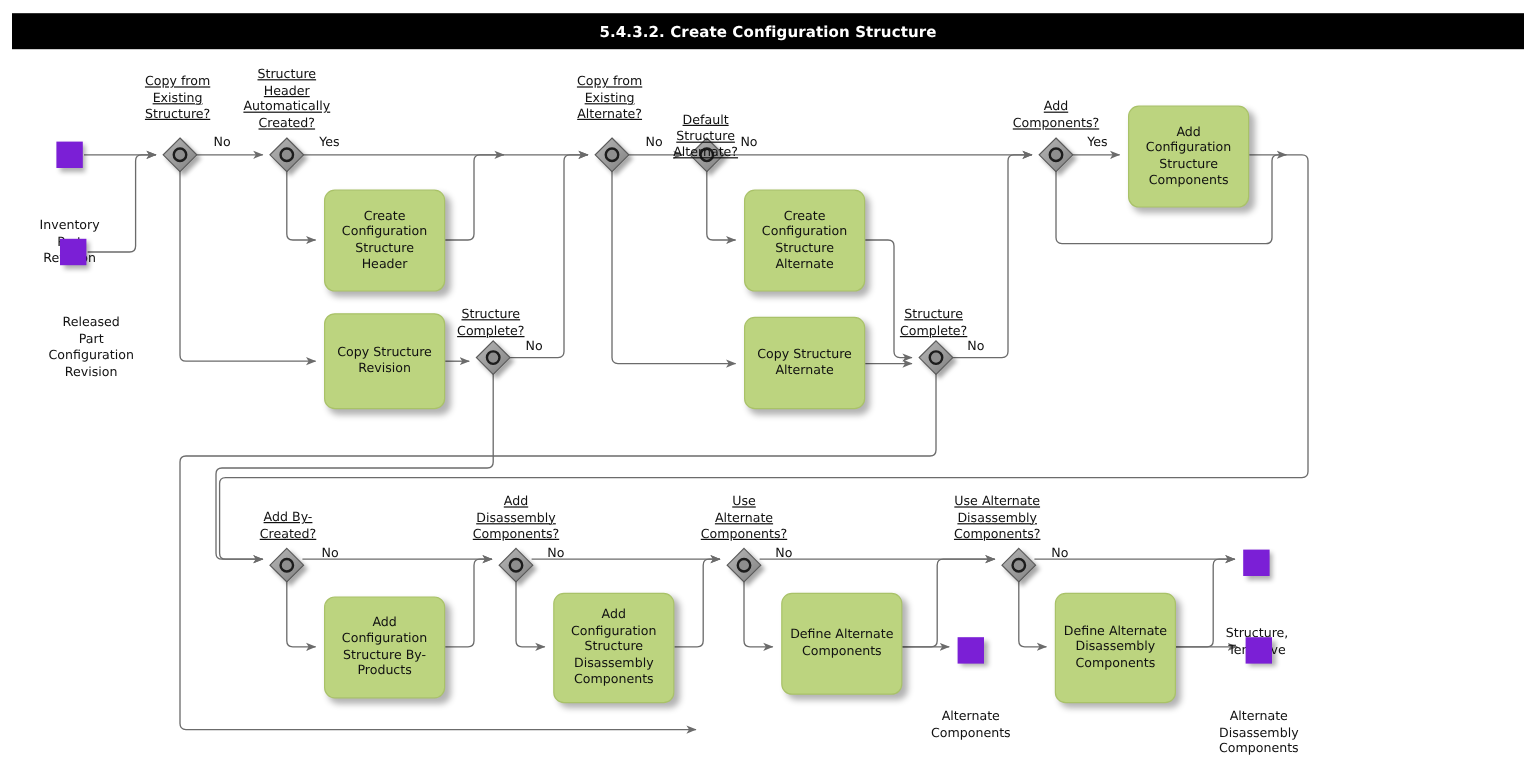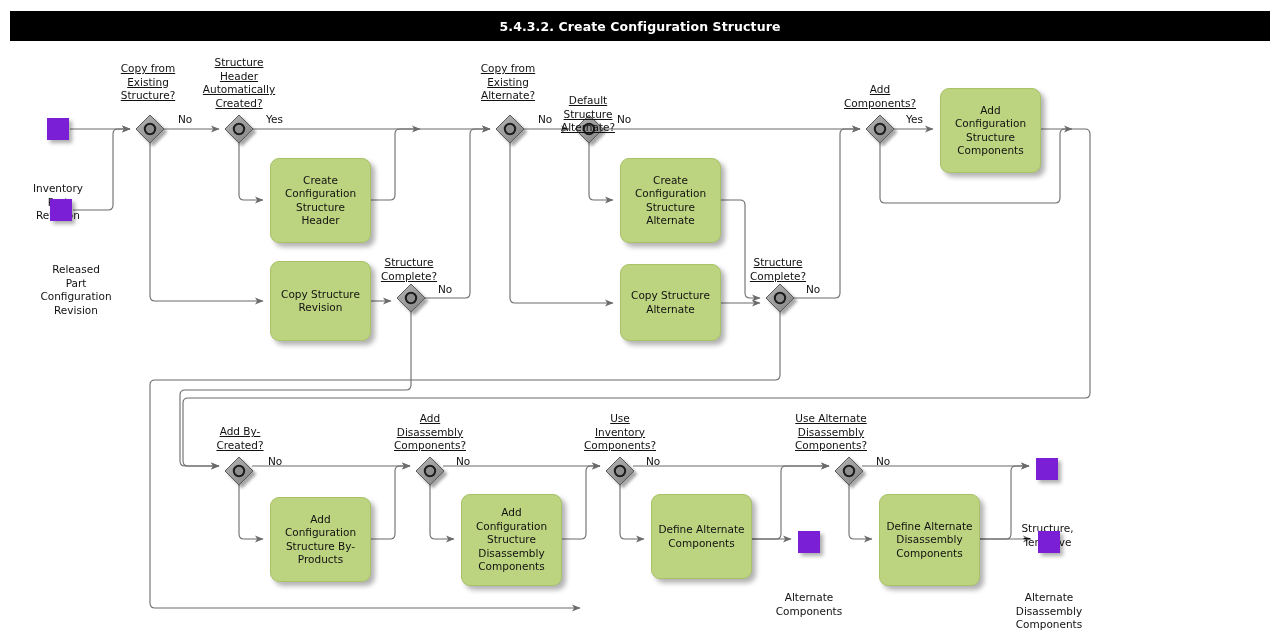--- a/index.html
+++ b/index.html
@@ -228,21 +228,21 @@
 Components?</div>
     <div class="edge-label" style="left: 906px; top: 113px;">Yes</div>
     <div class="gw-label" style="left: 190px; top: 425px; width: 100px;">Add By-
 Created?</div>
     <div class="edge-label" style="left: 268px; top: 455px;">No</div>
     <div class="gw-label" style="left: 374px; top: 412px; width: 112px;">Add
 Disassembly
 Components?</div>
     <div class="edge-label" style="left: 456px; top: 455px;">No</div>
     <div class="gw-label" style="left: 564px; top: 412px; width: 112px;">Use
-Inventory
+Alternate
 Components?</div>
     <div class="edge-label" style="left: 646px; top: 455px;">No</div>
     <div class="gw-label" style="left: 769px; top: 412px; width: 124px;">Use Alternate
 Disassembly
 Components?</div>
     <div class="edge-label" style="left: 876px; top: 455px;">No</div>
     <div class="node task" style="left: 270px; top: 158px; width: 101px; height: 85px;">
       <span style="white-space: pre-line;">Create
 Configuration
 Structure

